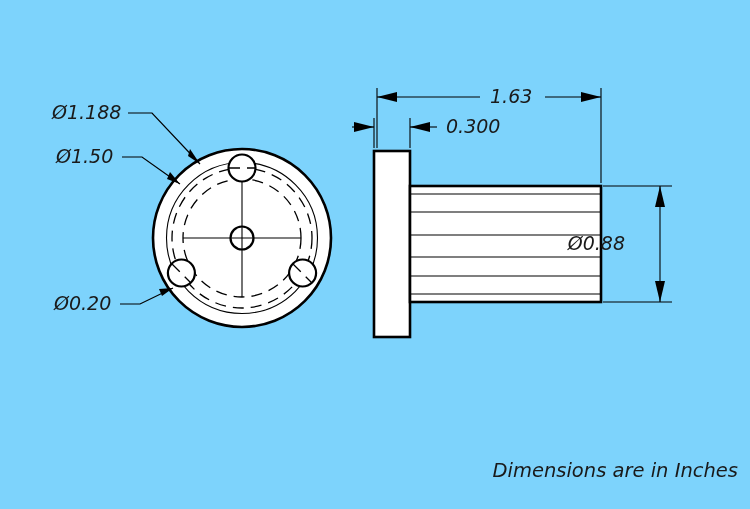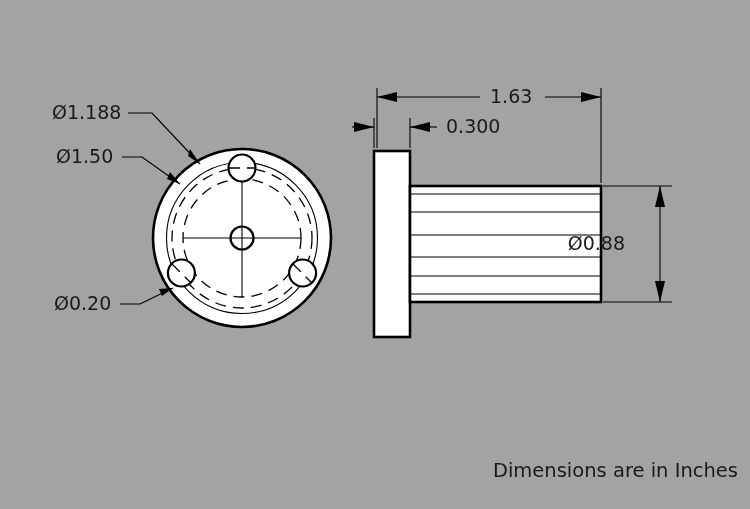--- a/index.html
+++ b/index.html
@@ -7,22 +7,23 @@
     padding: 0;
     background: #ffffff;
   }
   body {
     font-family: "DejaVu Sans", "Liberation Sans", sans-serif;
   }
   #drawing-root {
     position: relative;
     width: 750px;
     height: 509px;
-    background: #a3a3a3;
+    background: #7dd3fc;
     overflow: hidden;
+    font-style: italic;
   }
   svg.drawing-canvas {
     position: absolute;
     top: 0;
     left: 0;
     width: 750px;
     height: 509px;
     display: block;
   }
   .outline-heavy {

